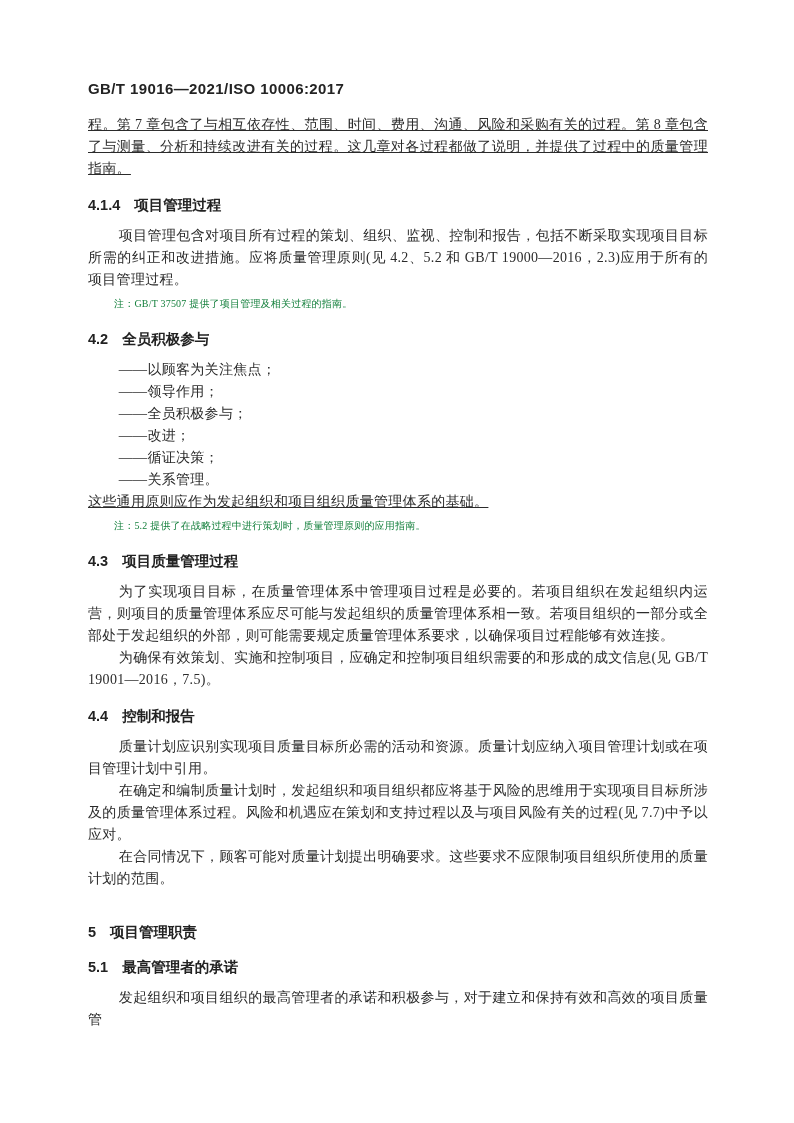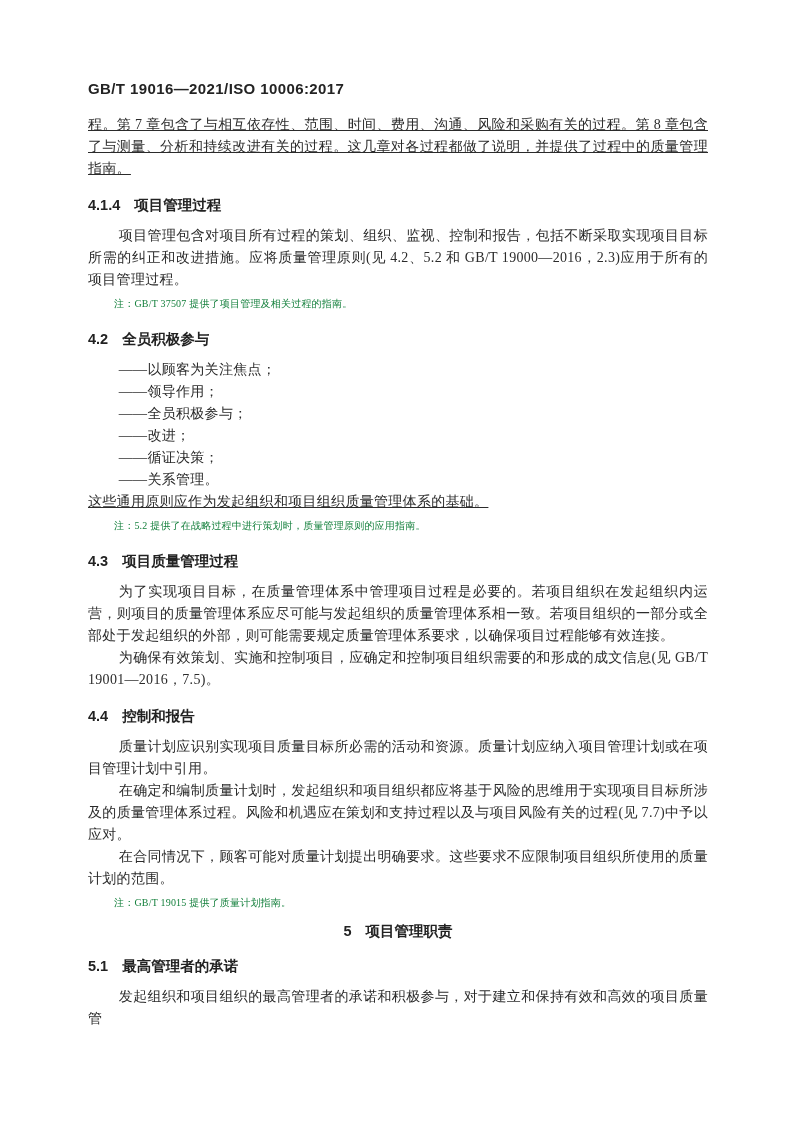--- a/index.html
+++ b/index.html
@@ -54,22 +54,21 @@
   }
   .heading {
     font-family: "Liberation Sans", "DejaVu Sans", sans-serif;
     font-weight: 700;
     font-size: 14.5px;
     line-height: 20px;
     color: #222222;
     margin: 15px 0 10px 0;
   }
   .heading.level-1 {
-    margin: 8px 0 9px 0;
-    text-align: center;
+    margin: 32px 0 9px 0;
   }
   .heading .h-num {
     display: inline-block;
     margin-right: 14px;
   }
   .dash-list {
     margin: 0;
   }
   .dash-item {
     font-size: 14px;
@@ -100,19 +99,18 @@
       </div>
       <p class="para no-indent">这些通用原则应作为发起组织和项目组织质量管理体系的基础。</p>
       <p class="note">注：5.2 提供了在战略过程中进行策划时，质量管理原则的应用指南。</p>
       <div class="heading level-2"><span class="h-num">4.3</span><span class="h-title">项目质量管理过程</span></div>
       <p class="para">为了实现项目目标，在质量管理体系中管理项目过程是必要的。若项目组织在发起组织内运营，则项目的质量管理体系应尽可能与发起组织的质量管理体系相一致。若项目组织的一部分或全部处于发起组织的外部，则可能需要规定质量管理体系要求，以确保项目过程能够有效连接。</p>
       <p class="para">为确保有效策划、实施和控制项目，应确定和控制项目组织需要的和形成的成文信息(见 GB/T 19001—2016，7.5)。</p>
       <div class="heading level-2"><span class="h-num">4.4</span><span class="h-title">控制和报告</span></div>
       <p class="para">质量计划应识别实现项目质量目标所必需的活动和资源。质量计划应纳入项目管理计划或在项目管理计划中引用。</p>
       <p class="para">在确定和编制质量计划时，发起组织和项目组织都应将基于风险的思维用于实现项目目标所涉及的质量管理体系过程。风险和机遇应在策划和支持过程以及与项目风险有关的过程(见 7.7)中予以应对。</p>
       <p class="para">在合同情况下，顾客可能对质量计划提出明确要求。这些要求不应限制项目组织所使用的质量计划的范围。</p>
-      <p class="note">注：GB/T 19015 提供了质量计划指南。</p>
       <div class="heading level-1"><span class="h-num">5</span><span class="h-title">项目管理职责</span></div>
       <div class="heading level-2"><span class="h-num">5.1</span><span class="h-title">最高管理者的承诺</span></div>
       <p class="para">发起组织和项目组织的最高管理者的承诺和积极参与，对于建立和保持有效和高效的项目质量管</p>
     </div>
 
 </div>
 
 </body></html>

